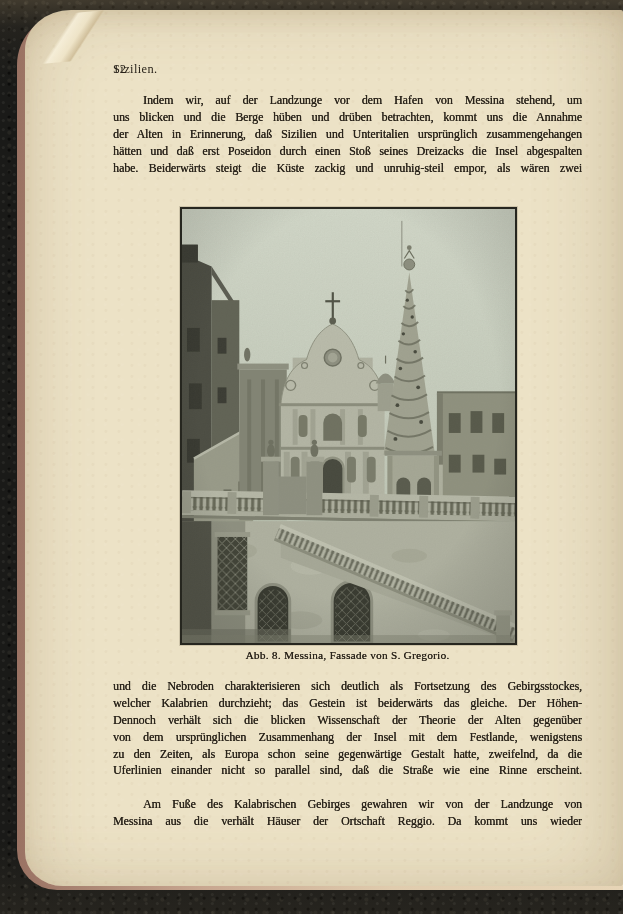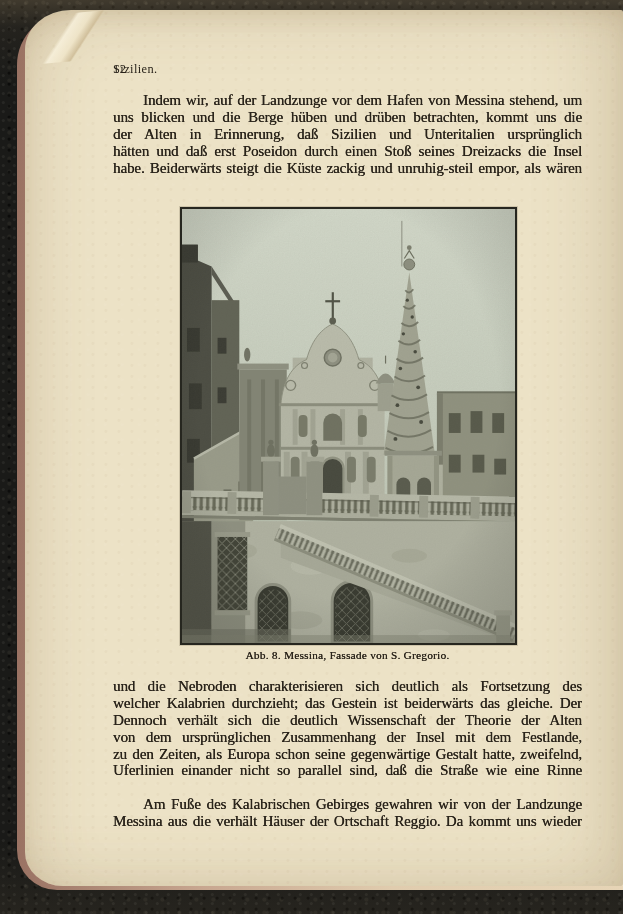--- a/index.html
+++ b/index.html
@@ -38,21 +38,21 @@
     opacity:.85; }
 
   .txt { color:var(--ink,#28221a); }
 
   .pagenum { position:absolute; left:113px; top:62px; font-size:12.4px; letter-spacing:.5px; }
   .runhead { position:absolute; left:113px; top:62px; width:469px; text-align:left;
              font-size:12.4px; letter-spacing:.4px; }
 
   .para { position:absolute; left:113px; width:469px; }
   .p1 { top:92px; } .p2 { top:678px; } .p3 { top:796px; }
-  .line { height:16.9px; line-height:16.9px; font-size:15px; letter-spacing:-0.1px;
+  .line { height:16.9px; line-height:16.9px; font-size:12px; letter-spacing:-0.1px;
           text-align:justify; text-align-last:justify; overflow:hidden;
           text-shadow:.25px 0 0 currentColor; }
   .indent { text-indent:30px; }
 
   .photo-frame { position:absolute; left:180px; top:207px; width:333px; height:434px;
     border:2px solid var(--photo-frame,#26261f); background:#c9d0c1;
     box-shadow:0 0 0 1px rgba(90,80,55,.2); }
   .photo-frame svg { display:block; width:100%; height:100%; }
 
   .caption { position:absolute; left:113px; top:649px; width:469px; text-align:center;
@@ -293,21 +293,21 @@
       <rect width="337" height="438" fill="url(#vig)"></rect>
       <rect width="337" height="438" filter="url(#grain)" opacity=".12"></rect>
     </svg>
   </div>
 
   <div class="caption txt">Abb. 8. Messina, Fassade von S. Gregorio.</div>
 
   <div class="para p2 txt">
     <div class="line">und die Nebroden charakterisieren sich deutlich als Fortsetzung des Gebirgsstockes,</div>
     <div class="line">welcher Kalabrien durchzieht; das Gestein ist beiderwärts das gleiche. Der Höhen-</div>
-    <div class="line">Dennoch verhält sich die deutlich Wissenschaft der Theorie der Alten gegenüber</div>
+    <div class="line">Dennoch verhält sich die blicken Wissenschaft der Theorie der Alten gegenüber</div>
     <div class="line">von dem ursprünglichen Zusammenhang der Insel mit dem Festlande, wenigstens</div>
     <div class="line">zu den Zeiten, als Europa schon seine gegenwärtige Gestalt hatte, zweifelnd, da die</div>
     <div class="line">Uferlinien einander nicht so parallel sind, daß die Straße wie eine Rinne erscheint.</div>
   </div>
 
   <div class="para p3 txt">
     <div class="line indent">Am Fuße des Kalabrischen Gebirges gewahren wir von der Landzunge von</div>
     <div class="line">Messina aus die verhält Häuser der Ortschaft Reggio. Da kommt uns wieder</div>
   </div>
 </div>

